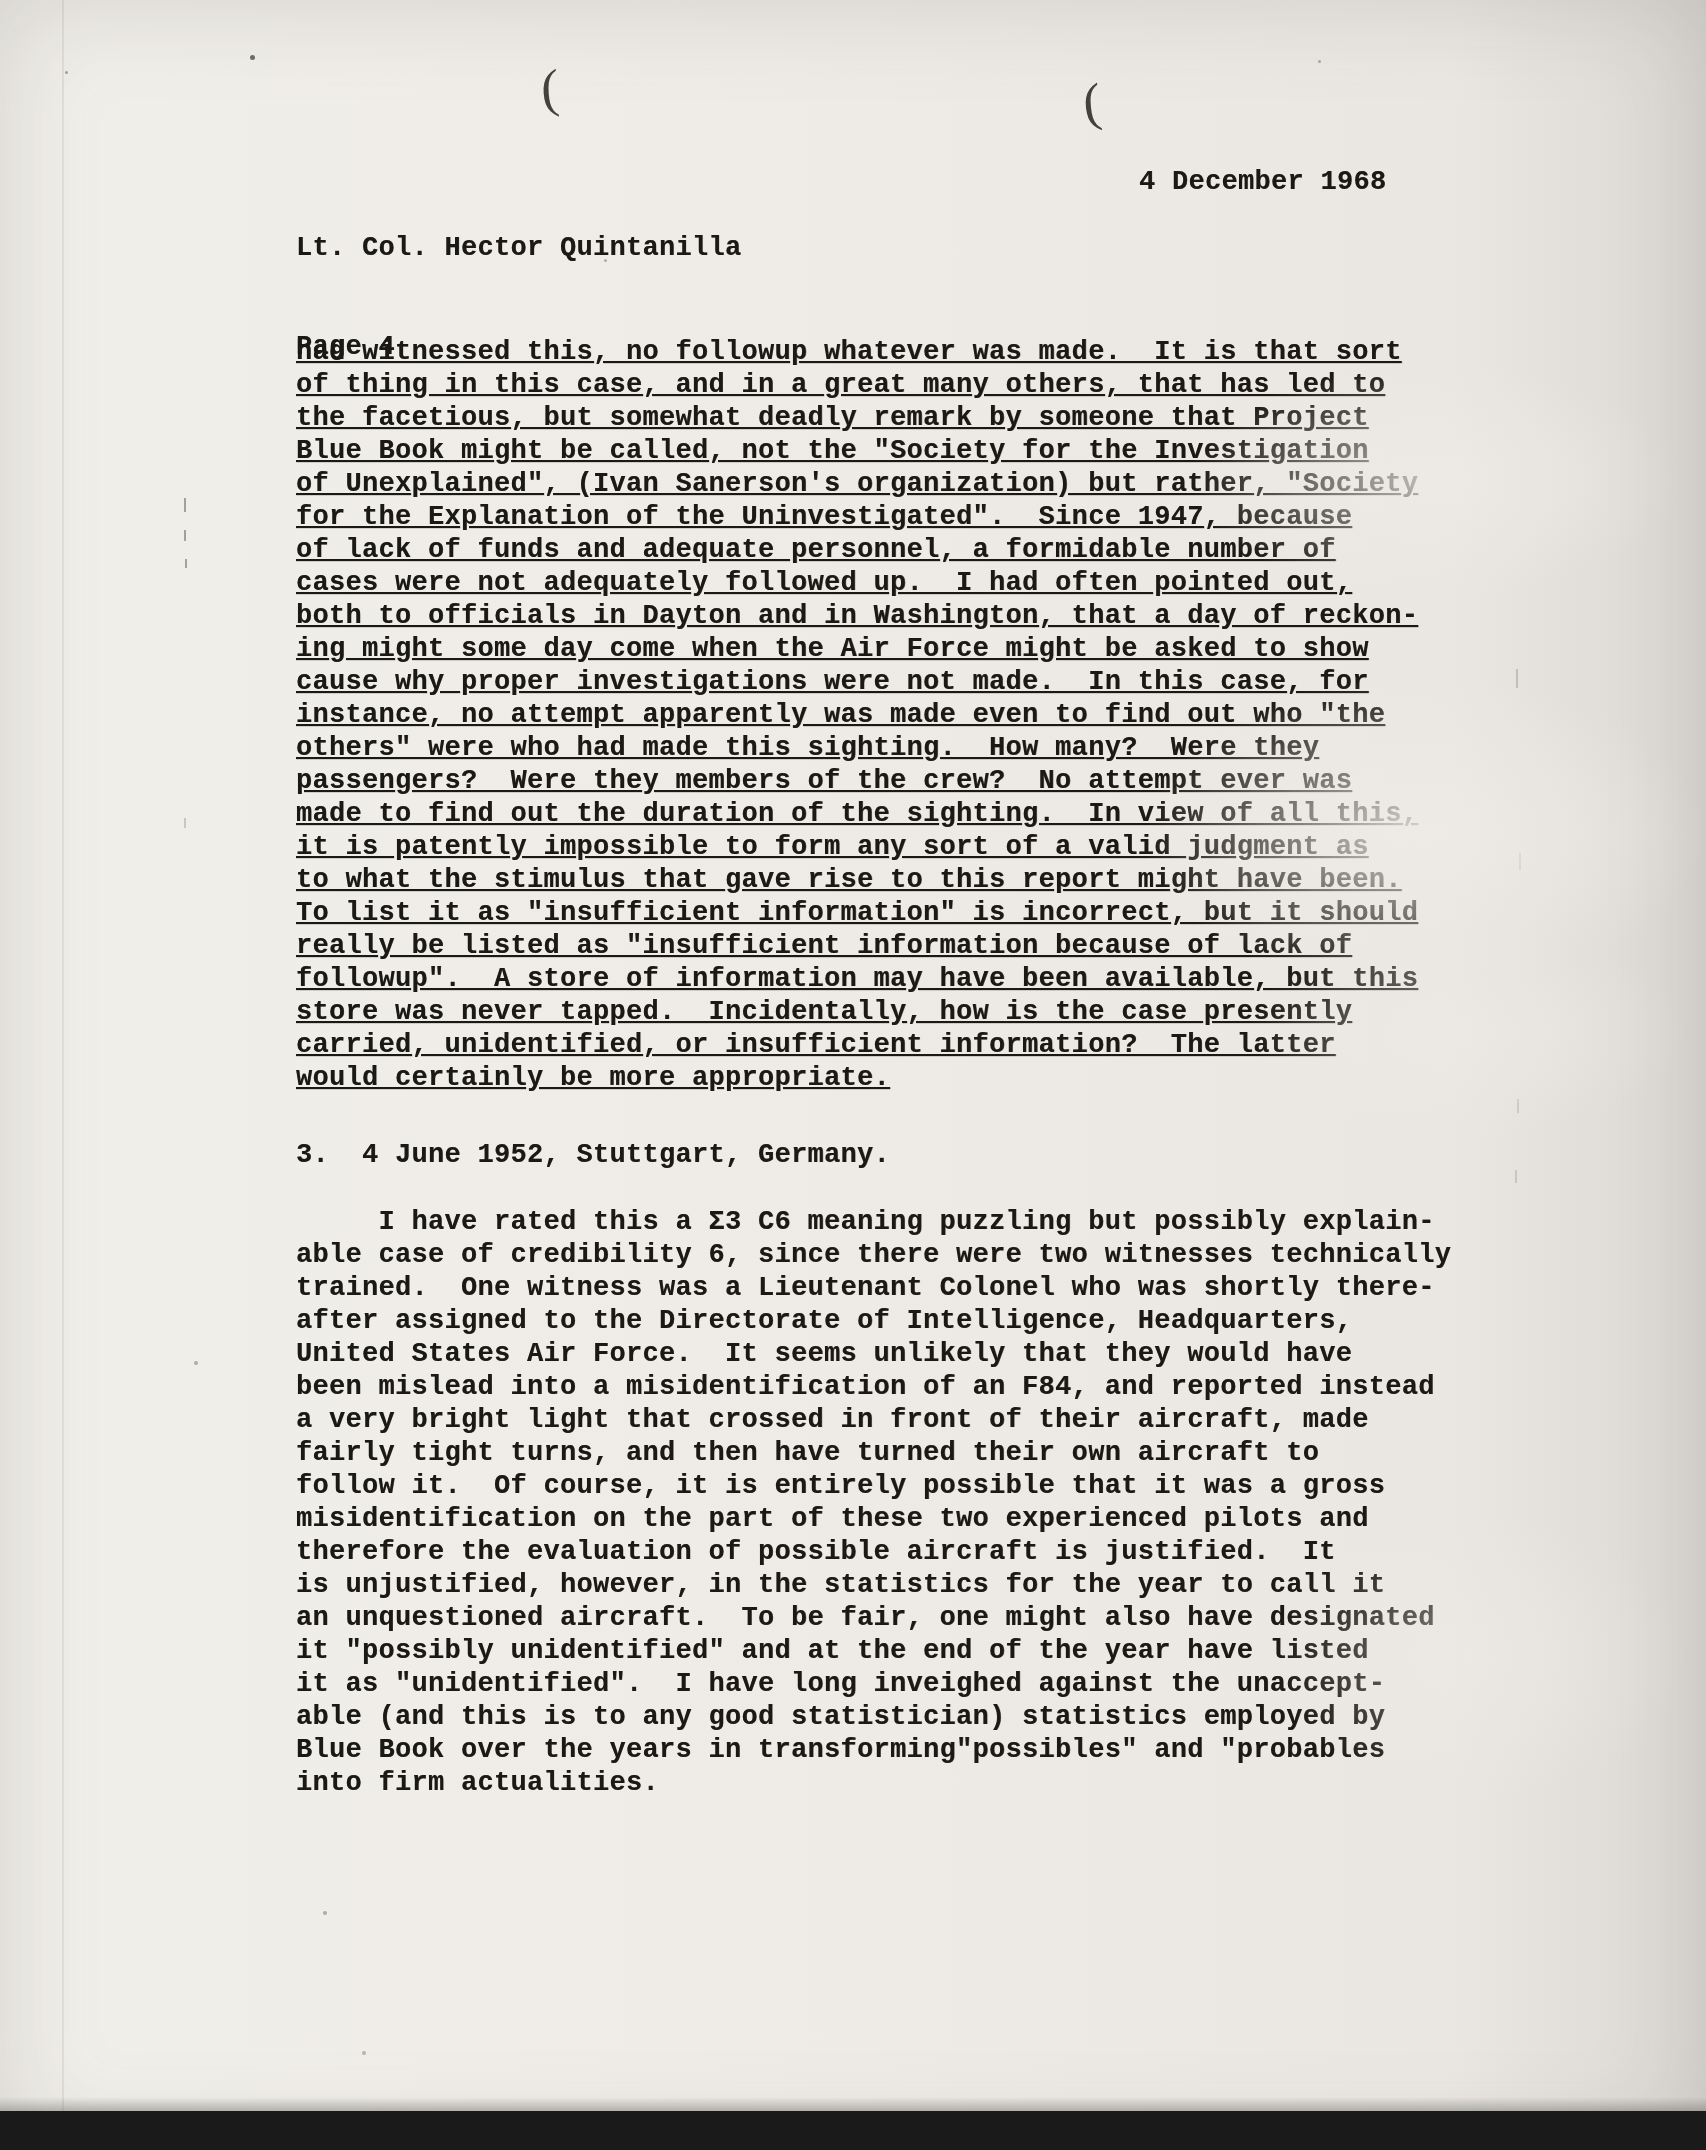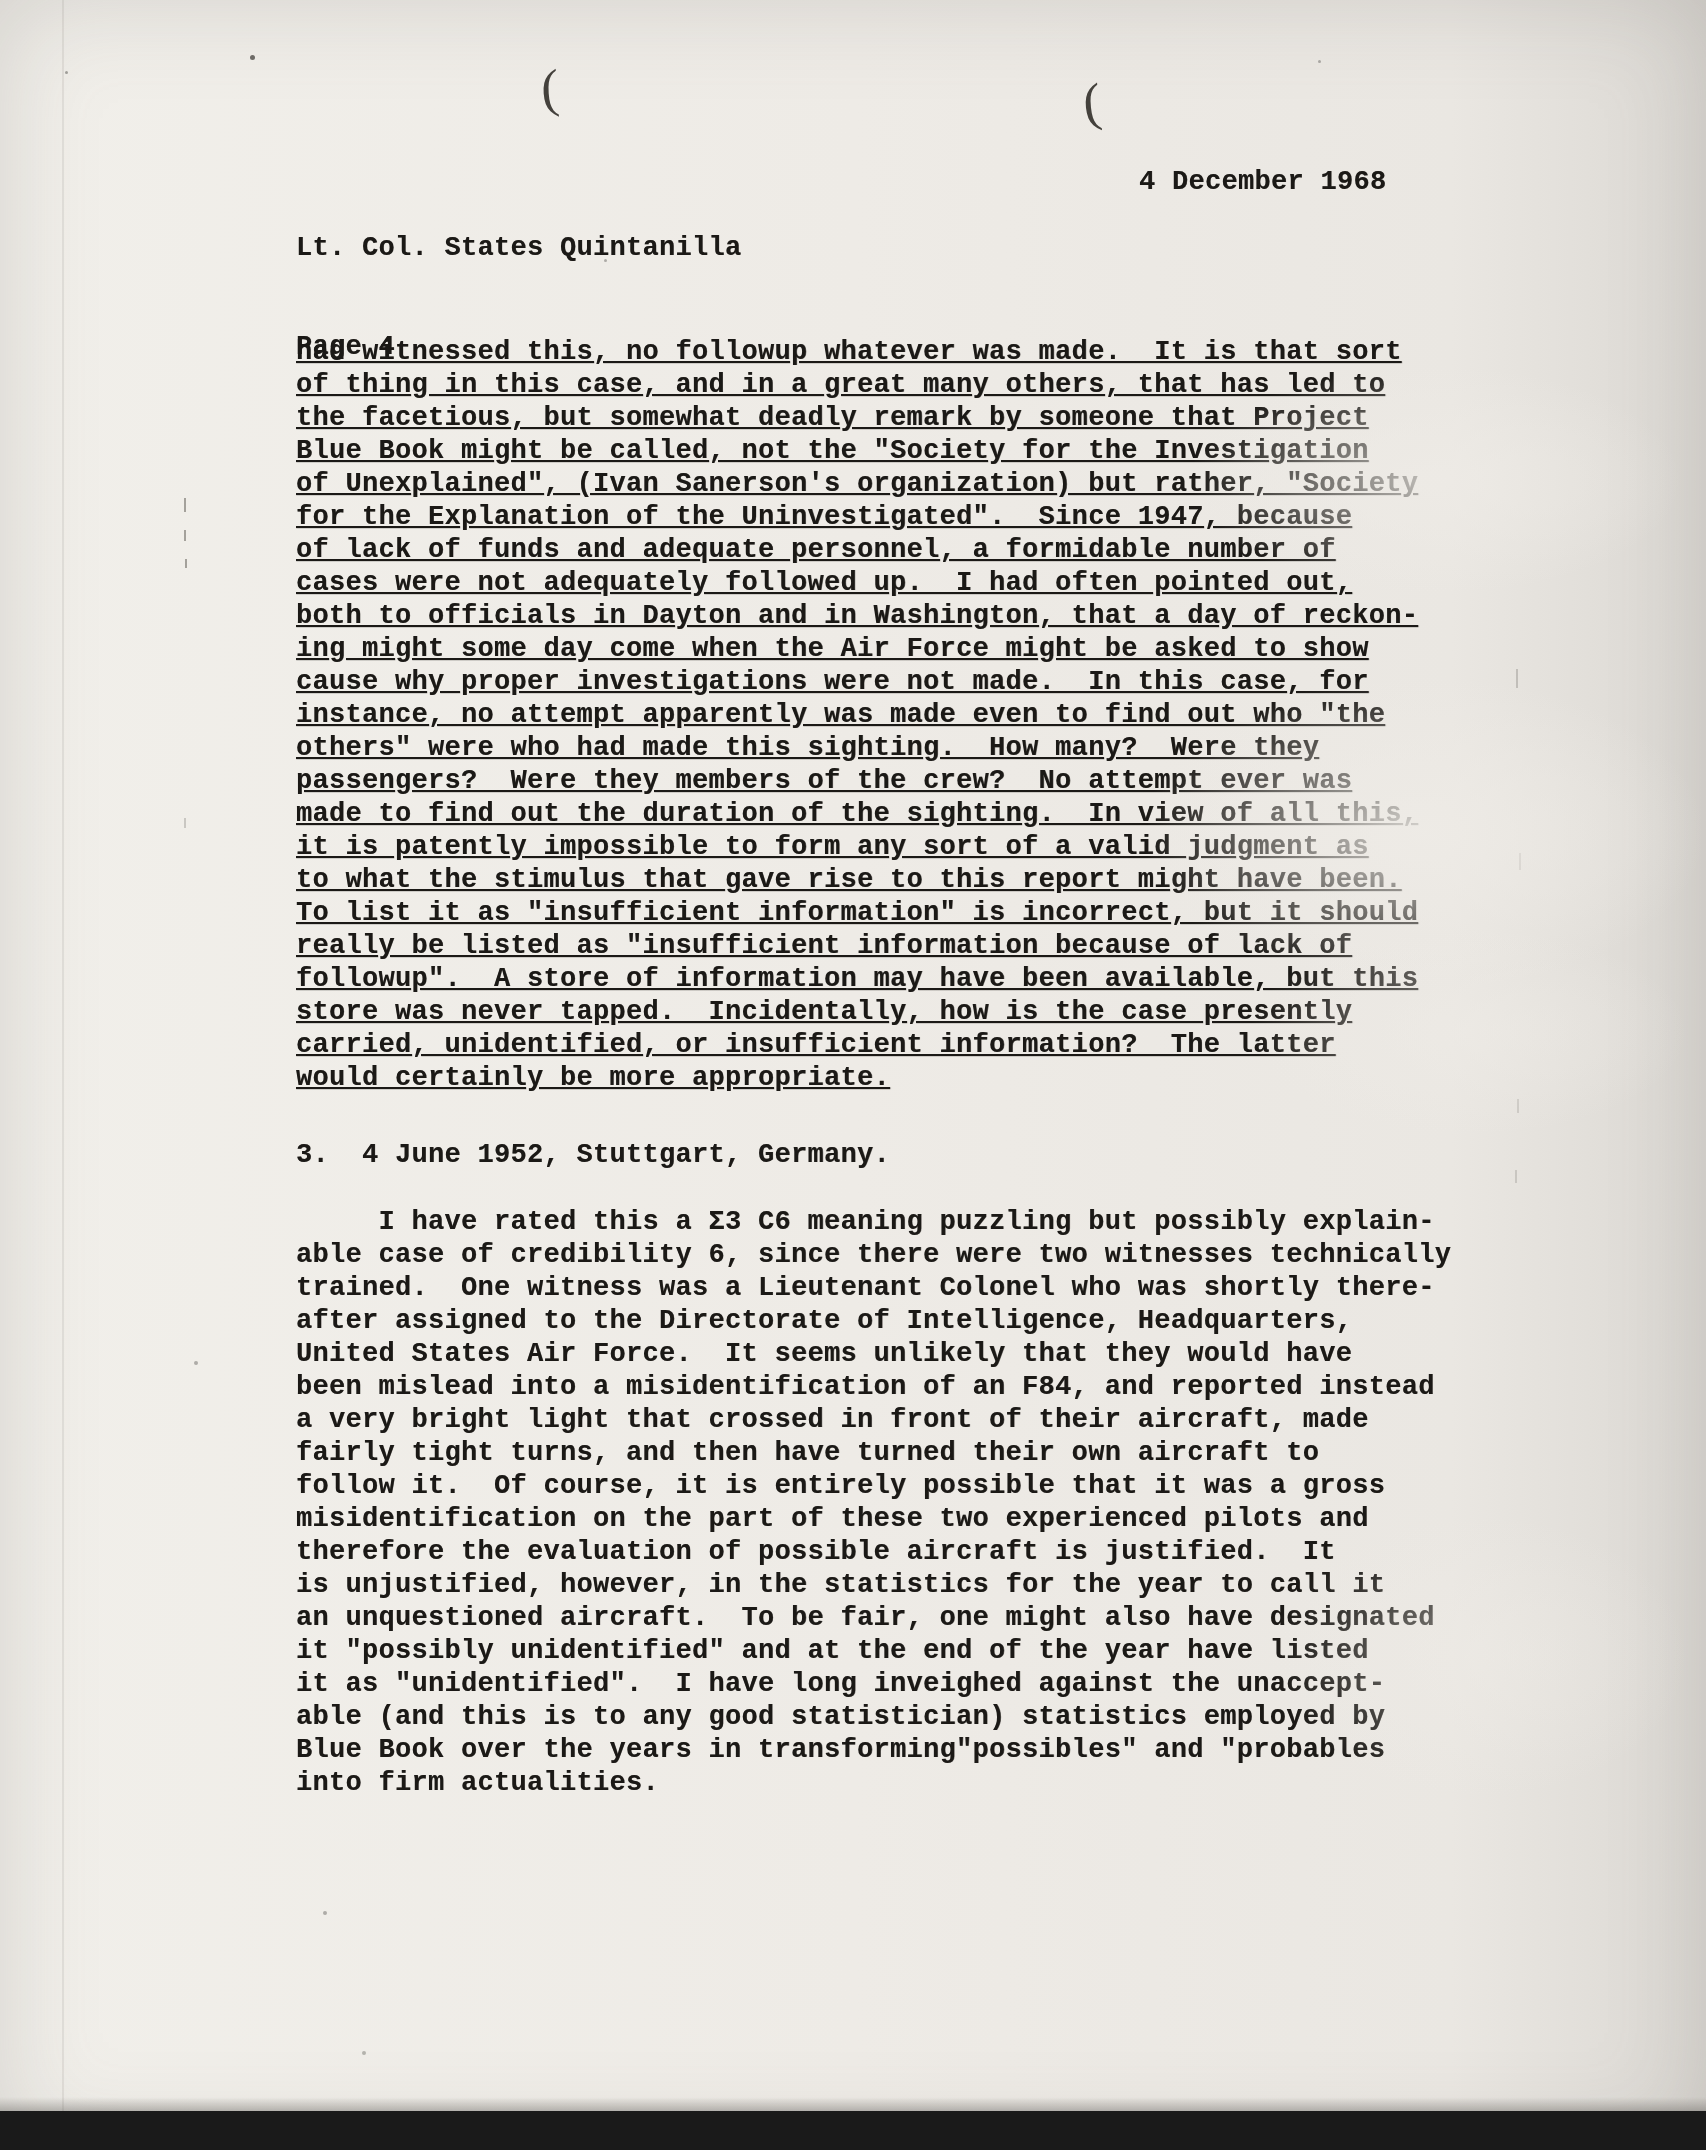--- a/index.html
+++ b/index.html
@@ -155,21 +155,21 @@
   <div class="tick tick-1"></div>
   <div class="tick tick-2"></div>
   <div class="tick tick-3"></div>
   <div class="tick tick-4"></div>
   <div class="tick tick-5"></div>
   <div class="tick tick-6"></div>
   <div class="tick tick-7"></div>
   <div class="tick tick-8"></div>
 
   <div class="type header-left">
-    <div>Lt. Col. States Quintanilla</div>
+    <div>Lt. Col. Hector Quintanilla</div>
     <div>Page 4</div>
   </div>
 
   <div class="type header-date">4 December 1968</div>
 
   <div class="type para-1">had witnessed this, no followup whatever was made.  It is that sort
 of thing in this case, and in a great many others, that has led to
 the facetious, but somewhat deadly remark by someone that Project
 Blue Book might be called, not the "Society for the Investigation
 of Unexplained", (Ivan Sanerson's organization) but rather, "Society

